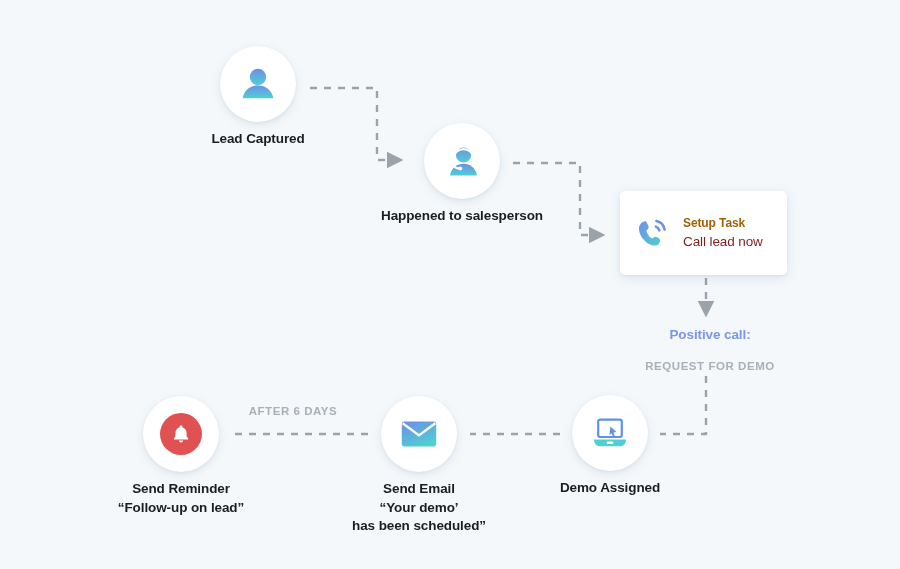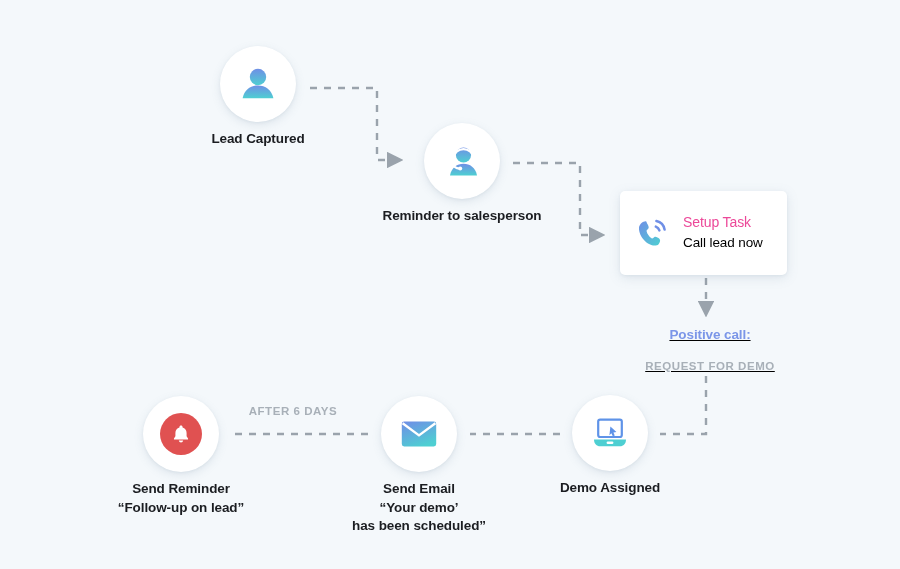--- a/index.html
+++ b/index.html
@@ -93,30 +93,30 @@
     box-sizing: border-box;
   }
   .card-icon {
     flex: 0 0 auto;
     margin-right: 13px;
     display: flex;
     align-items: center;
   }
   .card-text { flex: 1 1 auto; }
   .card-title {
-    font-size: 14px;
-    font-weight: normal;
-    color: #ec4899;
+    font-size: 12px;
+    font-weight: bold;
+    color: #a16207;
     line-height: 1.25;
     letter-spacing: -0.1px;
   }
   .card-sub {
     font-size: 13.5px;
     font-weight: normal;
-    color: #000000;
+    color: #7f1d1d;
     line-height: 1.3;
     margin-top: 2px;
     letter-spacing: -0.1px;
   }
 
   
   .edge-label {
     position: absolute;
     text-align: center;
   }
@@ -128,21 +128,20 @@
     font-weight: bold;
     color: #a8b0b8;
     letter-spacing: 0.55px;
   }
   .branch-label {
     position: absolute;
     left: 610px;
     top: 326px;
     width: 200px;
     text-align: center;
-    text-decoration: underline;
   }
   .branch-primary {
     font-size: 13.5px;
     font-weight: bold;
     color: #7b96e8;
     line-height: 1.3;
     letter-spacing: -0.1px;
   }
   .branch-secondary {
     font-size: 11.5px;
@@ -215,21 +214,21 @@
       <span>
         <svg width="40" height="40" viewBox="0 0 40 40" xmlns="http://www.w3.org/2000/svg">
           <circle cx="21.5" cy="14" r="7.6" fill="url(#grad-blue-teal)"></circle>
           <path d="M 8 34.4 C 9.6 26.6 15 22.8 21.5 22.8 C 28 22.8 33.4 26.6 35 34.4 Z" fill="url(#grad-blue-teal)"></path>
           <path d="M 11.2 16.2 A 10.6 10.6 0 0 1 31.8 16.2" fill="none" stroke="#ffffff" stroke-width="2.3" stroke-linecap="round"></path>
           <path d="M 11.2 16.2 L 11.2 21.8 C 11.2 25.6 14.2 27.6 17.4 27.6" fill="none" stroke="#ffffff" stroke-width="2.3" stroke-linecap="round"></path>
           <circle cx="18.2" cy="27.6" r="2.0" fill="#ffffff"></circle>
         </svg>
       </span>
     </div>
-    <div class="node-label">Reminder to salesperson</div>
+    <div class="node-label">Happened to salesperson</div>
   </div>
 
   <div class="card">
     <div class="card-icon">
       <svg width="36" height="36" viewBox="0 0 36 36" xmlns="http://www.w3.org/2000/svg">
         <path d="M 11.6 6.2 C 9.0 6.2 5.4 9.0 5.0 12.6 C 4.4 18.6 9.2 25.6 14.0 28.6
                  C 17.6 30.9 22.6 31.4 24.6 29.2 C 26.0 27.6 26.8 25.0 25.4 23.8
                  C 24.0 22.6 21.8 21.2 20.4 22.0 C 19.3 22.6 18.8 23.9 17.6 23.2
                  C 15.2 21.8 13.0 18.6 12.6 16.2 C 12.4 14.9 13.7 14.6 14.4 13.6
                  C 15.3 12.3 14.2 10.0 13.1 8.4 C 12.6 6.8 12.2 6.2 11.6 6.2 Z" fill="url(#grad-phone)"></path>

